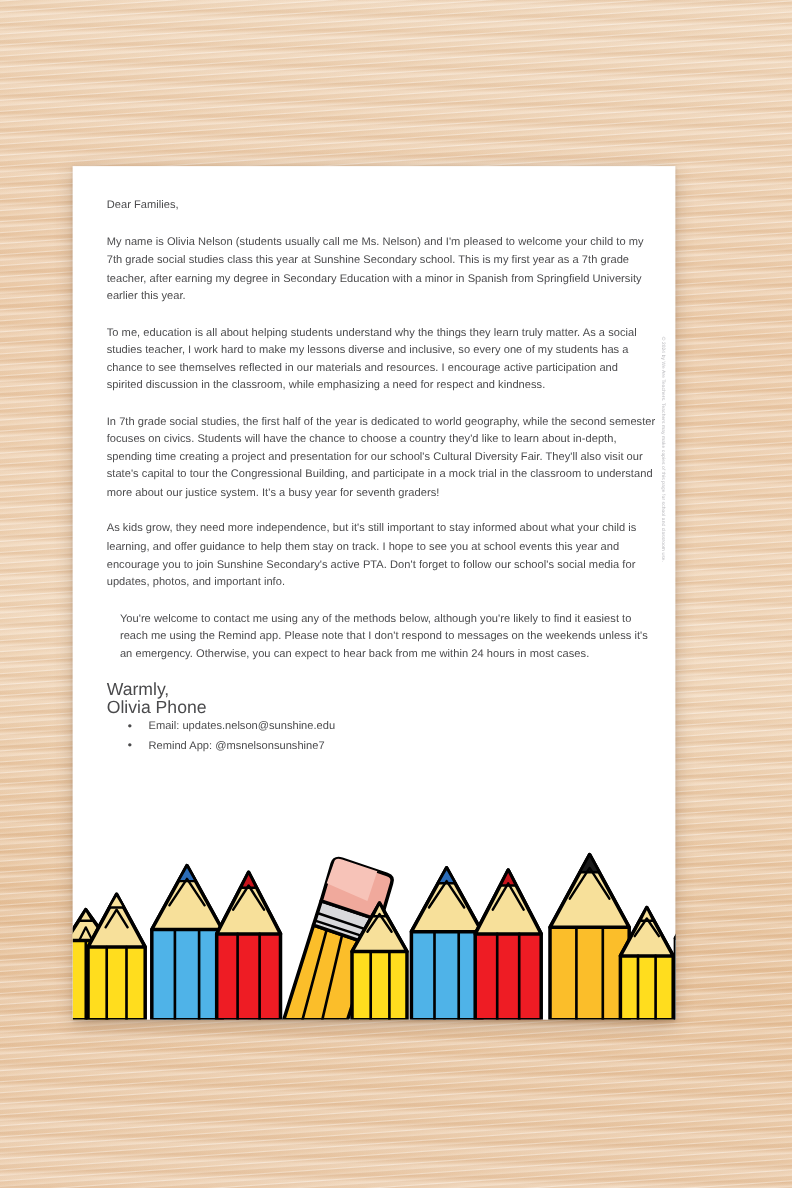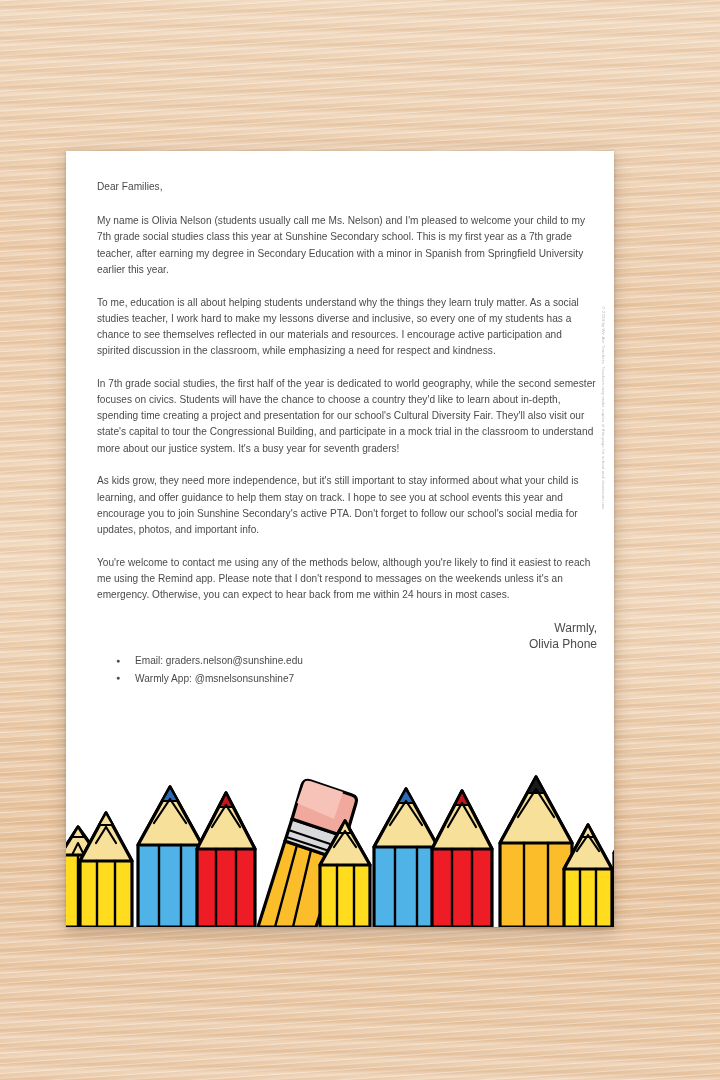--- a/index.html
+++ b/index.html
@@ -60,28 +60,27 @@
   }
 
   .para {
     font-size: 10.1px;
     line-height: 16.2px;
     color: #4a4a4c;
     margin: 0 0 16.5px 0;
     letter-spacing: 0.03px;
   }
   .para.salutation { margin-bottom: 18px; }
-  .para.tight { margin-bottom: 0; }
+  .para.tight { margin-bottom: 0; margin-left: 12px; }
 
   #signoff {
-    font-size: 12px;
+    font-size: 16px;
     line-height: 16.2px;
     color: #4a4a4c;
     margin: 0;
-    text-align: right;
   }
 
   #contact-list {
     margin: 0;
     padding: 0 0 0 38px;
     list-style: none;
     font-size: 10.1px;
     line-height: 17.4px;
     color: #4a4a4c;
   }
@@ -143,22 +142,22 @@
     <p class="para tight">You're welcome to contact me using any of the methods below, although you're likely to find it easiest to reach me using the Remind app. Please note that I don't respond to messages on the weekends unless it's an emergency. Otherwise, you can expect to hear back from me within 24 hours in most cases.</p>
 
     <div style="height:16.5px"></div>
 
     <div id="signoff">
       <div>Warmly,</div>
       <div>Olivia Phone</div>
     </div>
 
     <ul id="contact-list">
-      <li>Email: graders.nelson@sunshine.edu</li>
-      <li>Warmly App: @msnelsonsunshine7</li>
+      <li>Email: updates.nelson@sunshine.edu</li>
+      <li>Remind App: @msnelsonsunshine7</li>
     </ul>
   </div>
 
   <div id="copyright-vertical">© 2024 by We Are Teachers. Teachers may make copies of this page for school and classroom use.</div>
 
   <div id="pencil-band">
     <svg viewBox="0 0 590 162" preserveAspectRatio="none" xmlns="http://www.w3.org/2000/svg">
       <defs>
         
       </defs>

